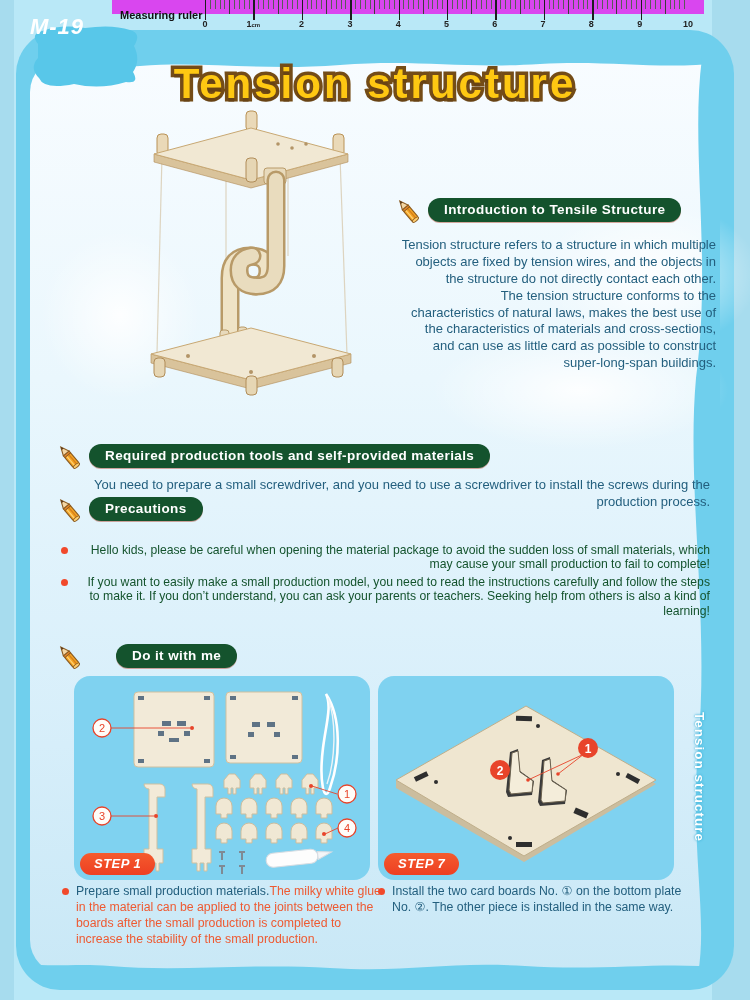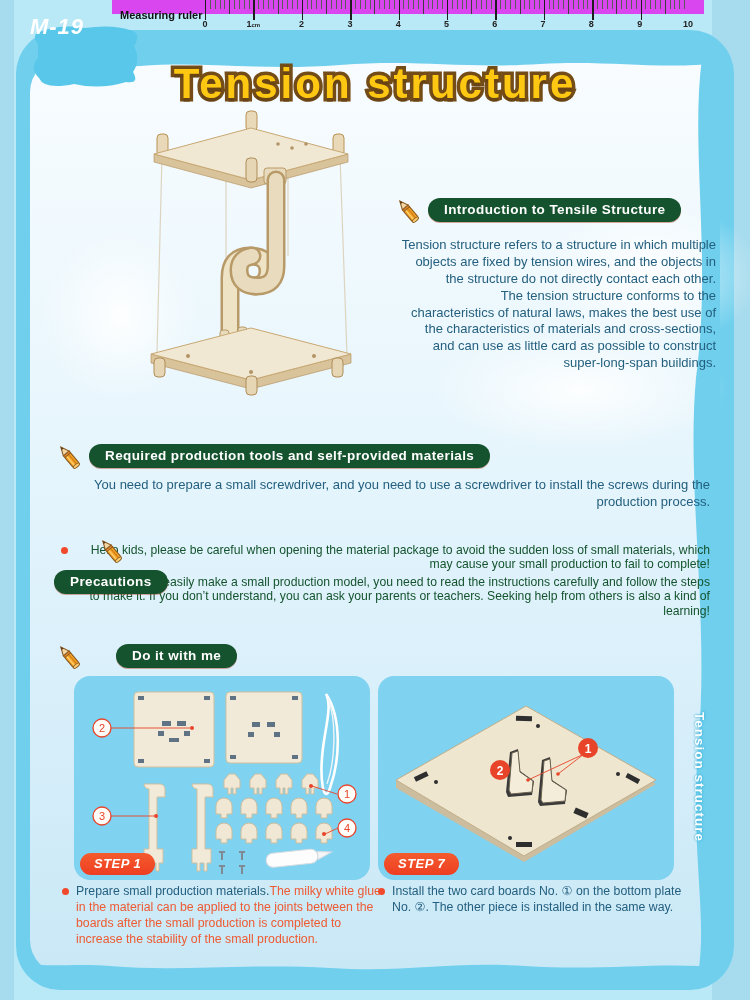--- a/index.html
+++ b/index.html
@@ -211,21 +211,21 @@
 </div>
 
 <div class="hrow" style="left:54px;top:441px;">
   <svg class="pencil" viewBox="0 0 32 32">
       <use href="#pencil-def"></use>
     </svg>
   <div class="pill">Required production tools and self-provided materials</div>
 </div>
 <div class="body-text tools-body">You need to prepare a small screwdriver, and you need to use a screwdriver to install the screws during the production process.</div>
 
-<div class="hrow" style="left:54px;top:535px;flex-direction:column;">
+<div class="hrow" style="left:54px;top:494px;">
   <svg class="pencil" viewBox="0 0 32 32">
       <use href="#pencil-def"></use>
     </svg>
   <div class="pill">Precautions</div>
 </div>
 <div class="body-text prec-list">
   <ul>
     <li>Hello kids, please be careful when opening the material package to avoid the sudden loss of small materials, which may cause your small production to fail to complete!</li>
     <li>If you want to easily make a small production model, you need to read the instructions carefully and follow the steps to make it. If you don’t understand, you can ask your parents or teachers. Seeking help from others is also a kind of learning!</li>
   </ul>

